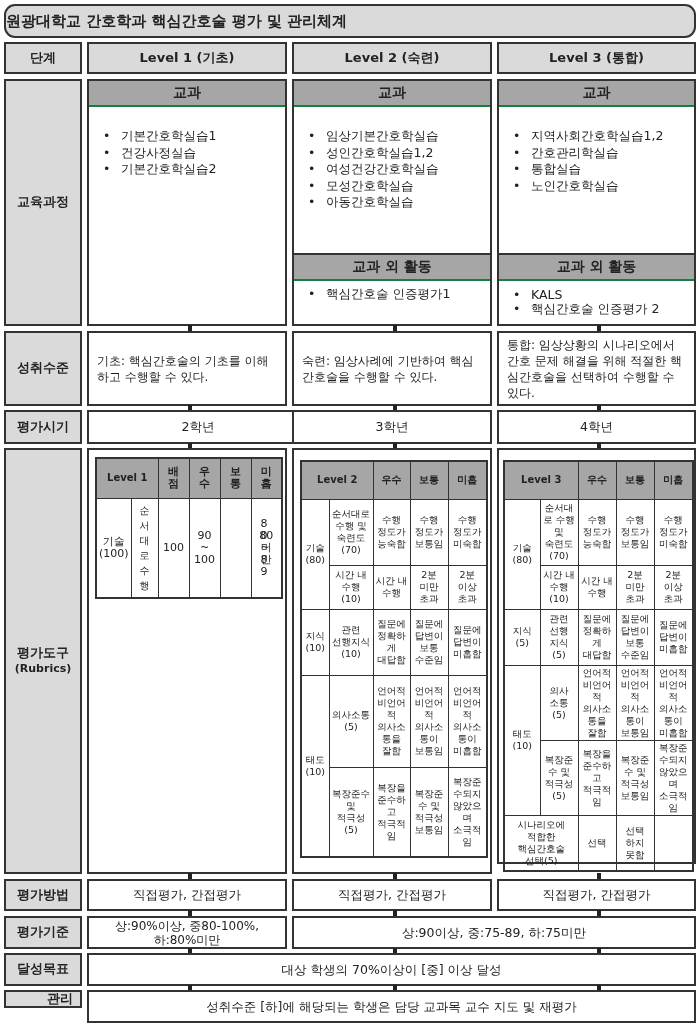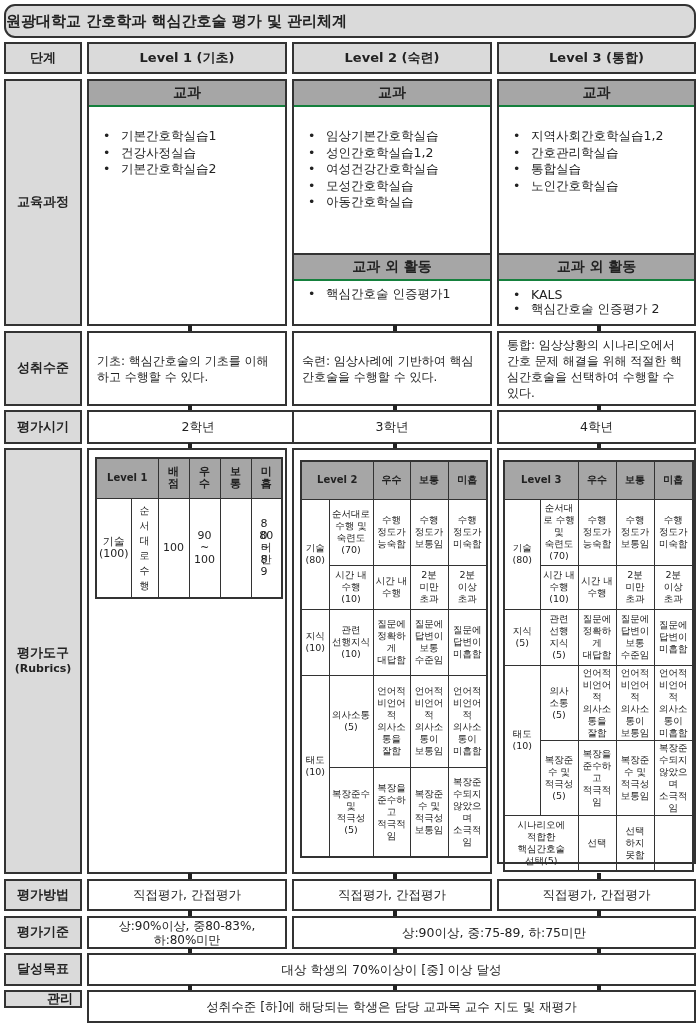--- a/index.html
+++ b/index.html
@@ -414,21 +414,21 @@
 </div>
 
 <div class="conn" style="left:188px; top:910px;"></div>
 <div class="conn" style="left:393px; top:910px;"></div>
 <div class="conn" style="left:597px; top:910px;"></div>
 
 <div class="box lbl" style="left:4px; top:916px; width:78px; height:33px;">
   <span>평가기준</span>
 </div>
 <div class="box ctr" style="left:87px; top:916px; width:200px; height:33px; font-size:12px; line-height:14px; padding:0 22px;">
-  <span>상:90%이상, 중80-83%, 하:80%미만</span>
+  <span>상:90%이상, 중80-100%, 하:80%미만</span>
 </div>
 <div class="box ctr" style="left:292px; top:916px; width:404px; height:33px;">
   <span>상:90이상, 중:75-89, 하:75미만</span>
 </div>
 
 <div class="conn" style="left:188px; top:948px;"></div>
 <div class="conn" style="left:393px; top:948px;"></div>
 <div class="conn" style="left:597px; top:948px;"></div>
 
 <div class="box lbl" style="left:4px; top:953px; width:78px; height:33px;">

